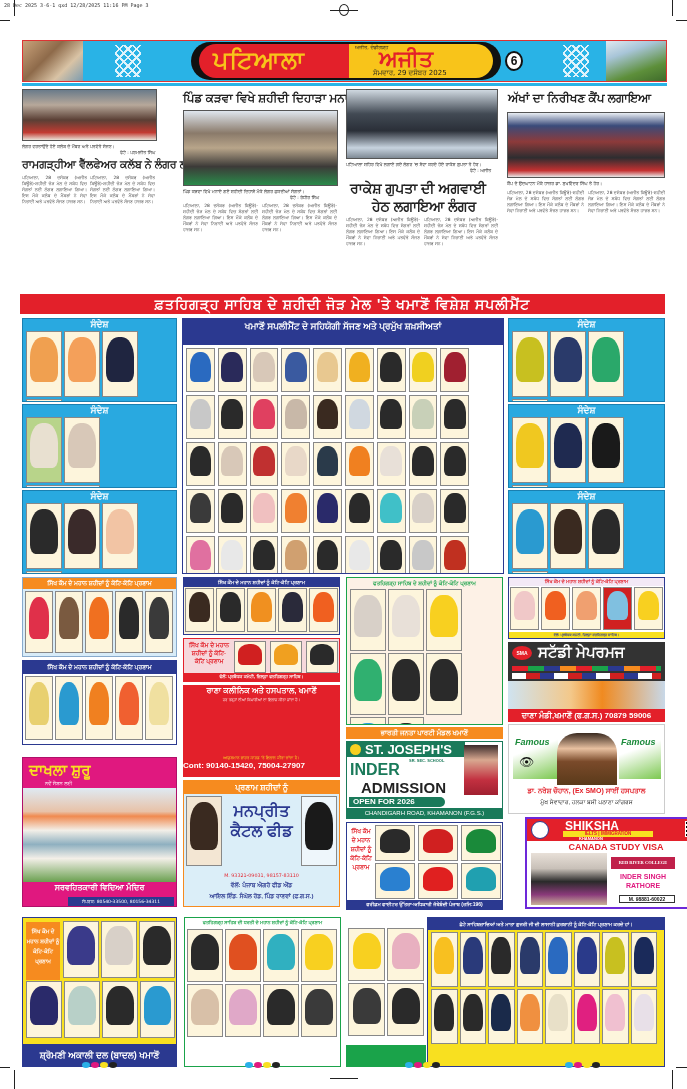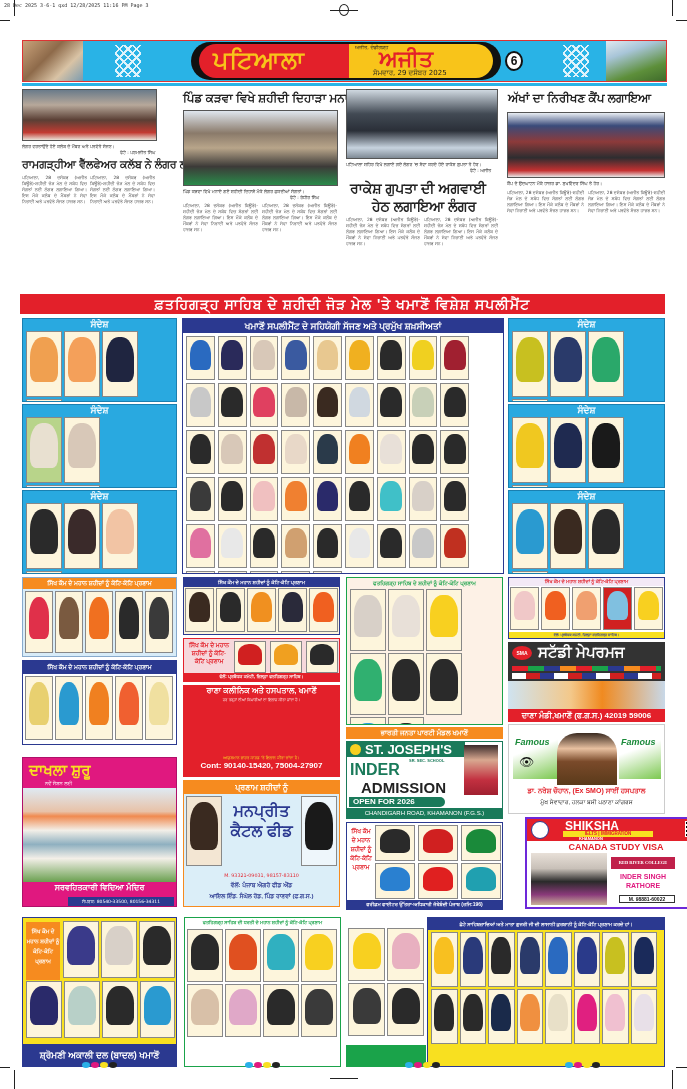--- a/index.html
+++ b/index.html
@@ -138,21 +138,21 @@
         <div class="face" style="background:#3a2a2a"></div>
       </div>
     <div class="pcard" style="width:36px;height:66px">
         <div class="face" style="background:#f2c4a4"></div>
       </div>
     <div class="pcard" style="width:36px;height:66px"></div>
   </div>
 </div>
 
 <div class="box" style="left:182px;top:318px;width:322px;height:256px;border:1px solid #2b3990;background:#fff">
-  <div class="strip" style="background:#2b3990;height:14px;line-height:14px;font-size:9px">ਖਮਾਣੋਂ ਸਪਲੀਮੈਂਟ ਦੇ ਸਹਿਯੋਗੀ ਸੱਜਣ ਅਤੇ ਪ੍ਰਮੁੱਖ ਸ਼ਖ਼ਸੀਅਤਾਂ</div>
+  <div class="strip" style="background:#2b3990;height:26px;line-height:14px;font-size:9px">ਖਮਾਣੋਂ ਸਪਲੀਮੈਂਟ ਦੇ ਸਹਿਯੋਗੀ ਸੱਜਣ ਅਤੇ ਪ੍ਰਮੁੱਖ ਸ਼ਖ਼ਸੀਅਤਾਂ</div>
   <div id="pgrid" class="pgrid" style="gap:3px;padding:3px">
       <div class="pcard" style="width: 28.8px; height: 44px;">
         <div class="face" style="background: rgb(42, 106, 192);"></div>
       </div>
       <div class="pcard" style="width: 28.8px; height: 44px;">
         <div class="face" style="background: rgb(42, 42, 90);"></div>
       </div>
       <div class="pcard" style="width: 28.8px; height: 44px;">
         <div class="face" style="background: rgb(216, 200, 184);"></div>
       </div>
@@ -411,21 +411,21 @@
     </div>
   <div class="strip" style="position:absolute;left:0;right:0;bottom:0;background:#e3202a;height:8px;line-height:8px;font-size:4.5px">ਵੱਲੋਂ: ਪ੍ਰਬੰਧਕ ਕਮੇਟੀ, ਜ਼ਿਲ੍ਹਾ ਫਤਹਿਗੜ੍ਹ ਸਾਹਿਬ।</div>
 </div>
 
 <div class="box" style="left:183px;top:685px;width:157px;height:70px;background:#e3202a">
   <div class="strip" style="font-size:8px;height:12px;line-height:12px;color:#fff">ਰਾਣਾ ਕਲੀਨਿਕ ਅਤੇ ਹਸਪਤਾਲ, ਖਮਾਣੋਂ</div>
   <div style="font-size:3.8px;color:#fff;text-align:center;line-height:5px">ਹਰ ਤਰ੍ਹਾਂ ਦੀਆਂ ਬਿਮਾਰੀਆਂ ਦਾ ਇਲਾਜ ਕੀਤਾ ਜਾਂਦਾ ਹੈ।</div>
 </div>
 <div class="box" style="left:183px;top:755px;width:157px;height:22px;background:#e3202a">
   <div style="font-size:4px;color:#f8e020;text-align:center;line-height:6px">ਆਯੁਸ਼ਮਾਨ ਭਾਰਤ ਕਾਰਡ 'ਤੇ ਇਲਾਜ ਕੀਤਾ ਜਾਂਦਾ ਹੈ।</div>
-  <div style="font:bold 8px 'Liberation Sans',sans-serif;color:#fff;text-align:center">Cont: 90140-15420, 75004-27907</div>
+  <div style="font:bold 8px 'Liberation Sans',sans-serif;color:#fff;text-align:left">Cont: 90140-15420, 75004-27907</div>
 </div>
 
 <div class="box" style="left:22px;top:757px;width:155px;height:150px;background:#e0187f;border:1px solid #b0106a">
   <div style="position:absolute;left:6px;top:3px;font:bold 15px 'Liberation Sans',sans-serif;color:#f8e020">ਦਾਖਲਾ ਸ਼ੁਰੂ</div>
   <div style="position:absolute;left:22px;top:22px;font-size:5px;color:#fff">ਨਵੇਂ ਸੈਸ਼ਨ ਲਈ</div>
   <div style="position:absolute;left:0;right:0;top:30px;height:94px;background:linear-gradient(180deg,#dfeaf3 0,#e8c2a8 25%,#f08a50 30%,#f3efe8 45%,#8fb0c0 60%,#f3efe8 75%,#6aa050 100%)"></div>
   <div class="strip" style="position:absolute;left:0;right:0;top:124px;height:12px;line-height:12px;font-size:8px">ਸਰਵਹਿਤਕਾਰੀ ਵਿਦਿਆ ਮੰਦਿਰ</div>
   <div style="position:absolute;left:45px;right:2px;top:139px;height:9px;background:#2b3990;color:#fff;font-size:4.5px;line-height:9px;text-align:center">ਸੰਪਰਕ: 80540-33500, 80156-34311</div>
 </div>
 
@@ -532,21 +532,21 @@
   </div>
   <div class="strip" style="position:absolute;left:0;right:0;bottom:0;background:#f8e020;height:6px;line-height:6px;font-size:3.5px;color:#2b3990">ਵੱਲੋਂ: ਪ੍ਰਬੰਧਕ ਕਮੇਟੀ, ਜ਼ਿਲ੍ਹਾ ਫਤਹਿਗੜ੍ਹ ਸਾਹਿਬ।</div>
 </div>
 
 <div class="box" style="left:508px;top:642px;width:157px;height:80px;background:#333">
   <div style="position:absolute;left:4px;top:4px;width:20px;height:14px;border-radius:50%;background:#e3202a;color:#fff;font:bold 5px 'Liberation Sans',sans-serif;text-align:center;line-height:14px">SMA</div>
   <div style="position:absolute;left:30px;top:1px;font:bold 15px 'Liberation Sans',sans-serif;color:#fff">ਸਟੱਡੀ ਮੇਪਰਮਜ</div>
   <div style="position:absolute;left:4px;right:4px;top:24px;height:5px;background:repeating-linear-gradient(90deg,#e3202a 0 16px,#1aa34a 16px 32px,#2b3990 32px 48px,#f68b1f 48px 64px)"></div>
   <div style="position:absolute;left:4px;right:4px;top:31px;height:6px;background:repeating-linear-gradient(90deg,#fff 0 14px,#d02020 14px 28px,#2b3990 28px 42px)"></div>
   <div style="position:absolute;left:0;right:0;top:39px;height:28px;background:linear-gradient(90deg,#cfe3f0,#f3c88a 40%,#f08a20 60%,#c8d8e8)"></div>
-  <div style="position:absolute;left:0;right:0;bottom:0;height:13px;background:#e3202a;color:#fff;font:bold 8px 'Liberation Sans',sans-serif;line-height:13px;text-align:center">ਦਾਣਾ ਮੰਡੀ,ਖਮਾਣੋਂ (ਫ.ਗ.ਸ.) 42019 59006</div>
+  <div style="position:absolute;left:0;right:0;bottom:0;height:13px;background:#e3202a;color:#fff;font:bold 8px 'Liberation Sans',sans-serif;line-height:13px;text-align:center">ਦਾਣਾ ਮੰਡੀ,ਖਮਾਣੋਂ (ਫ.ਗ.ਸ.) 70879 59006</div>
 </div>
 
 <div class="box" style="left:508px;top:724px;width:157px;height:90px;background:#fff;border:1px solid #ccc">
   <div style="position:absolute;left:4px;top:4px;width:45px;height:50px;background:linear-gradient(160deg,#fff 40%,#7cc850 100%)"></div>
   <div style="position:absolute;left:6px;top:12px;font:bold italic 9px 'Liberation Sans',sans-serif;color:#1a8a3a">Famous</div>
   <div style="position:absolute;left:10px;top:30px;font-size:12px;color:#111">👁</div>
   <div style="position:absolute;left:48px;top:8px;width:60px;height:52px;background:linear-gradient(180deg,#3a2a20 0,#e8c0a0 30%,#7a4a2a 55%,#5a3a1a 100%);border-radius:20px 20px 0 0"></div>
   <div style="position:absolute;left:110px;top:4px;width:42px;height:50px;background:linear-gradient(160deg,#fff 40%,#7cc850 100%)"></div>
   <div style="position:absolute;left:112px;top:12px;font:bold italic 9px 'Liberation Sans',sans-serif;color:#1a8a3a">Famous</div>
   <div style="position:absolute;left:0;right:0;top:62px;font:bold 7px 'Liberation Sans',sans-serif;color:#e3202a;text-align:center">ਡਾ. ਨਰੇਸ਼ ਚੌਹਾਨ, (Ex SMO) ਸਾਈਂ ਹਸਪਤਾਲ</div>

